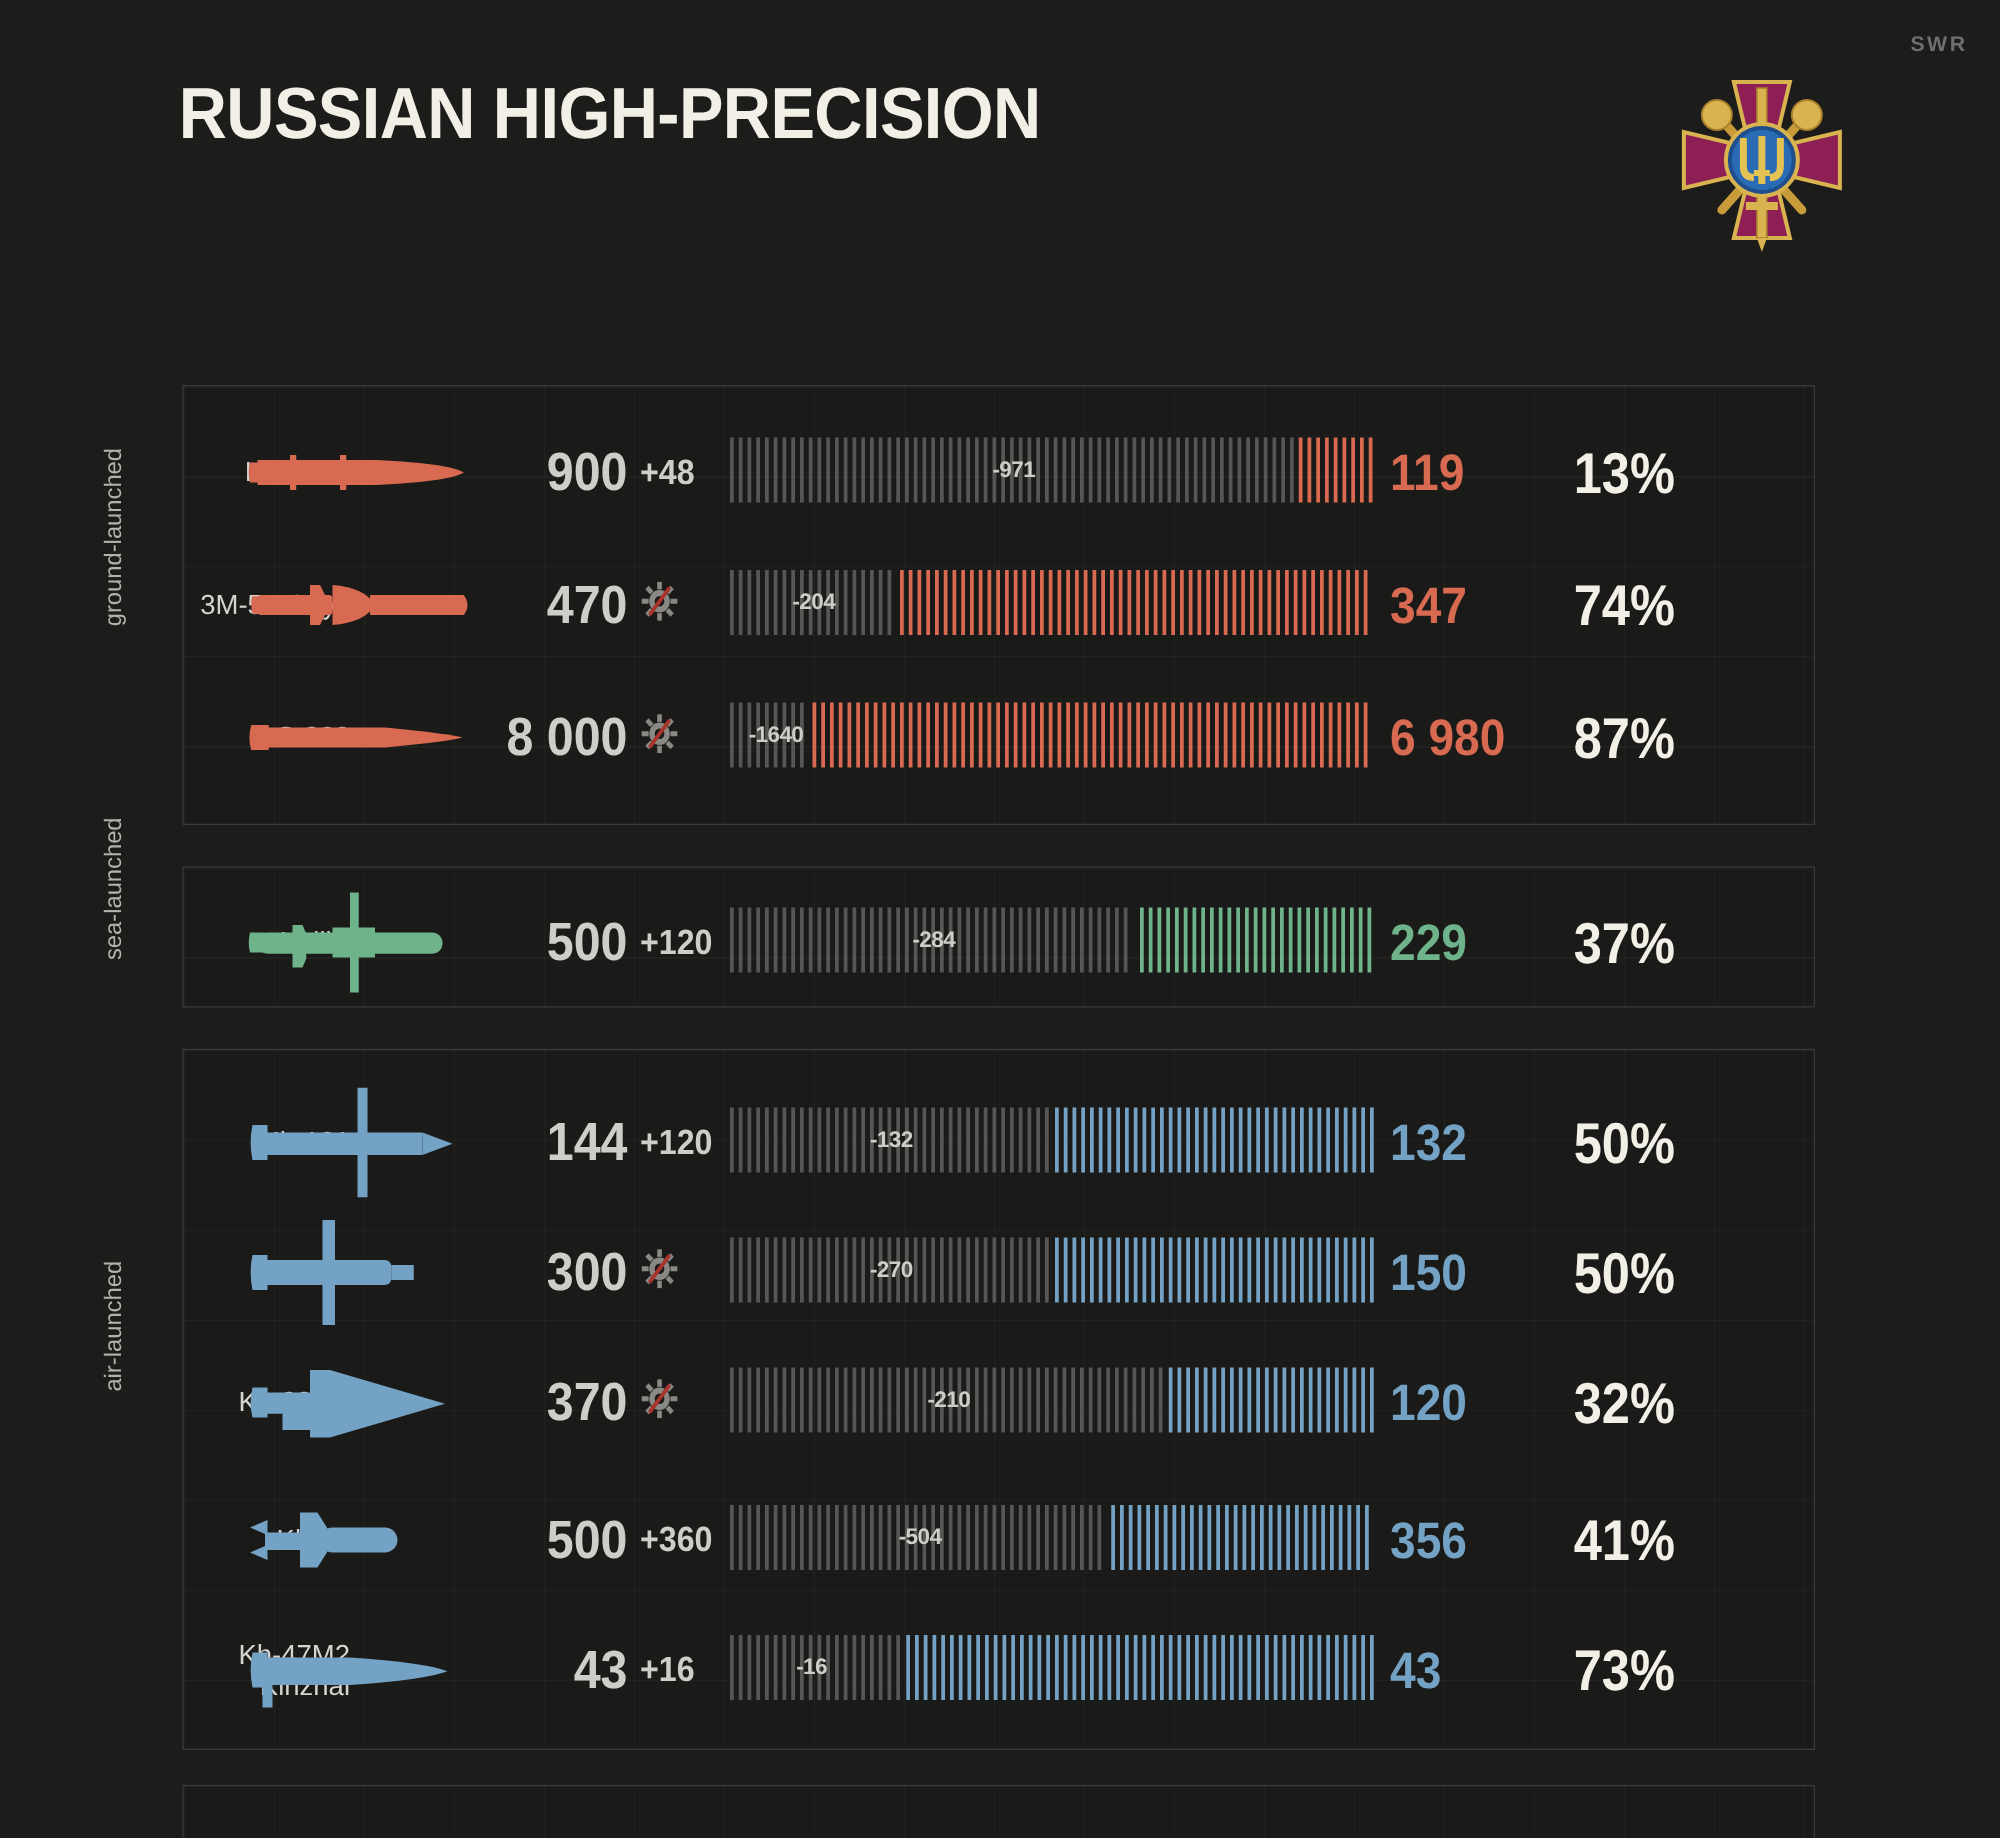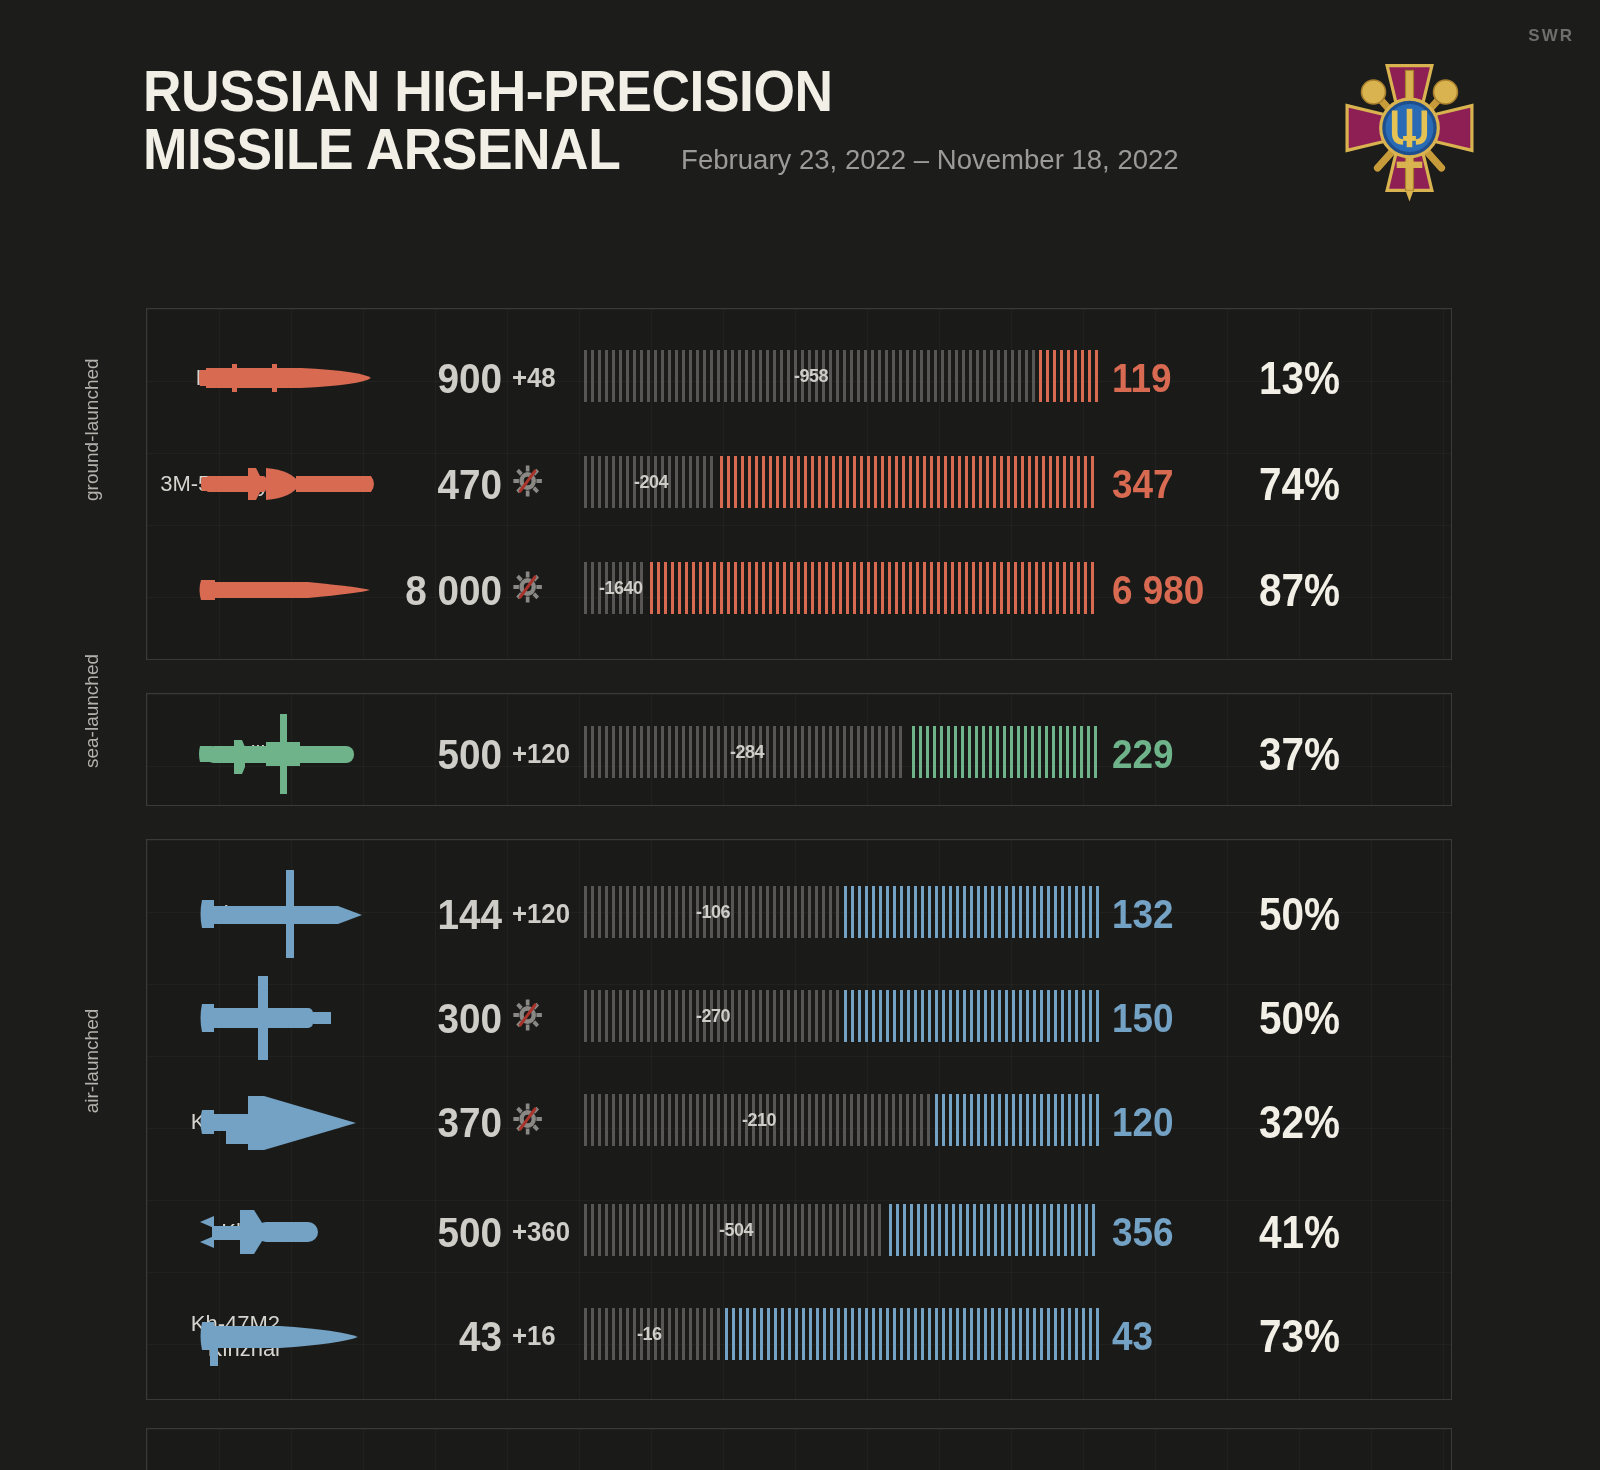--- a/index.html
+++ b/index.html
@@ -133,24 +133,20 @@
 </style>
 </head>
 <body>
 
 <div class="page">
 
   <div class="watermark">SWR</div>
 
   <div class="header">
     <div class="title">RUSSIAN HIGH-PRECISION</div>
-    <div class="title-line2-wrap">
-      <div class="title">MISSILE ARSENAL</div>
-      <div class="subtitle">February 23, 2022 – November 18, 2022</div>
-    </div>
   </div>
 
   <svg class="emblem" viewBox="0 0 200 200">
     <g>
 
       <g stroke="#c79a3a" stroke-width="9" stroke-linecap="round">
         <line x1="58" y1="58" x2="140" y2="150"></line>
         <line x1="142" y1="58" x2="60" y2="150"></line>
       </g>
       <circle cx="55" cy="55" r="15" fill="#d9b34f" stroke="#a87f2c" stroke-width="2"></circle>
@@ -273,21 +269,21 @@
             <span style="position:absolute;left:0px;top:0;width:3px;height:52px;background:#d86a52;opacity:1"></span>
               <span style="position:absolute;left:7px;top:0;width:3px;height:52px;background:#d86a52;opacity:1"></span>
               <span style="position:absolute;left:14px;top:0;width:3px;height:52px;background:#d86a52;opacity:1"></span>
               <span style="position:absolute;left:21px;top:0;width:3px;height:52px;background:#d86a52;opacity:1"></span>
               <span style="position:absolute;left:28px;top:0;width:3px;height:52px;background:#d86a52;opacity:1"></span>
               <span style="position:absolute;left:35px;top:0;width:3px;height:52px;background:#d86a52;opacity:1"></span>
               <span style="position:absolute;left:42px;top:0;width:3px;height:52px;background:#d86a52;opacity:1"></span>
               <span style="position:absolute;left:49px;top:0;width:3px;height:52px;background:#d86a52;opacity:1"></span>
               <span style="position:absolute;left:56px;top:0;width:3px;height:52px;background:#d86a52;opacity:1"></span>
           </div>
-          <div class="wasted-label" style="left:210px">-958</div>
+          <div class="wasted-label" style="left:210px">-971</div>
         </div>
       </div>
       <div class="cell-remains" style="color:#d86a52">119</div>
       <div class="cell-pct">13%</div>
     </div>
       <div class="row" style="top: 438px;">
       <div class="cell-name">
           <div>3M-55 Onyx</div>
         </div>
       <div class="cell-icon">
@@ -707,21 +703,21 @@
               <span style="position:absolute;left:196px;top:0;width:3px;height:52px;background:#74a2c4;opacity:1"></span>
               <span style="position:absolute;left:203px;top:0;width:3px;height:52px;background:#74a2c4;opacity:1"></span>
               <span style="position:absolute;left:210px;top:0;width:3px;height:52px;background:#74a2c4;opacity:1"></span>
               <span style="position:absolute;left:217px;top:0;width:3px;height:52px;background:#74a2c4;opacity:1"></span>
               <span style="position:absolute;left:224px;top:0;width:3px;height:52px;background:#74a2c4;opacity:1"></span>
               <span style="position:absolute;left:231px;top:0;width:3px;height:52px;background:#74a2c4;opacity:1"></span>
               <span style="position:absolute;left:238px;top:0;width:3px;height:52px;background:#74a2c4;opacity:1"></span>
               <span style="position:absolute;left:245px;top:0;width:3px;height:52px;background:#74a2c4;opacity:1"></span>
               <span style="position:absolute;left:252px;top:0;width:3px;height:52px;background:#74a2c4;opacity:1"></span>
           </div>
-          <div class="wasted-label" style="left:112px">-106</div>
+          <div class="wasted-label" style="left:112px">-132</div>
         </div>
       </div>
       <div class="cell-remains" style="color:#74a2c4">132</div>
       <div class="cell-pct">50%</div>
     </div>
       <div class="row" style="top: 972px;">
       <div class="cell-name">
           <div>Kh-555</div>
         </div>
       <div class="cell-icon">

